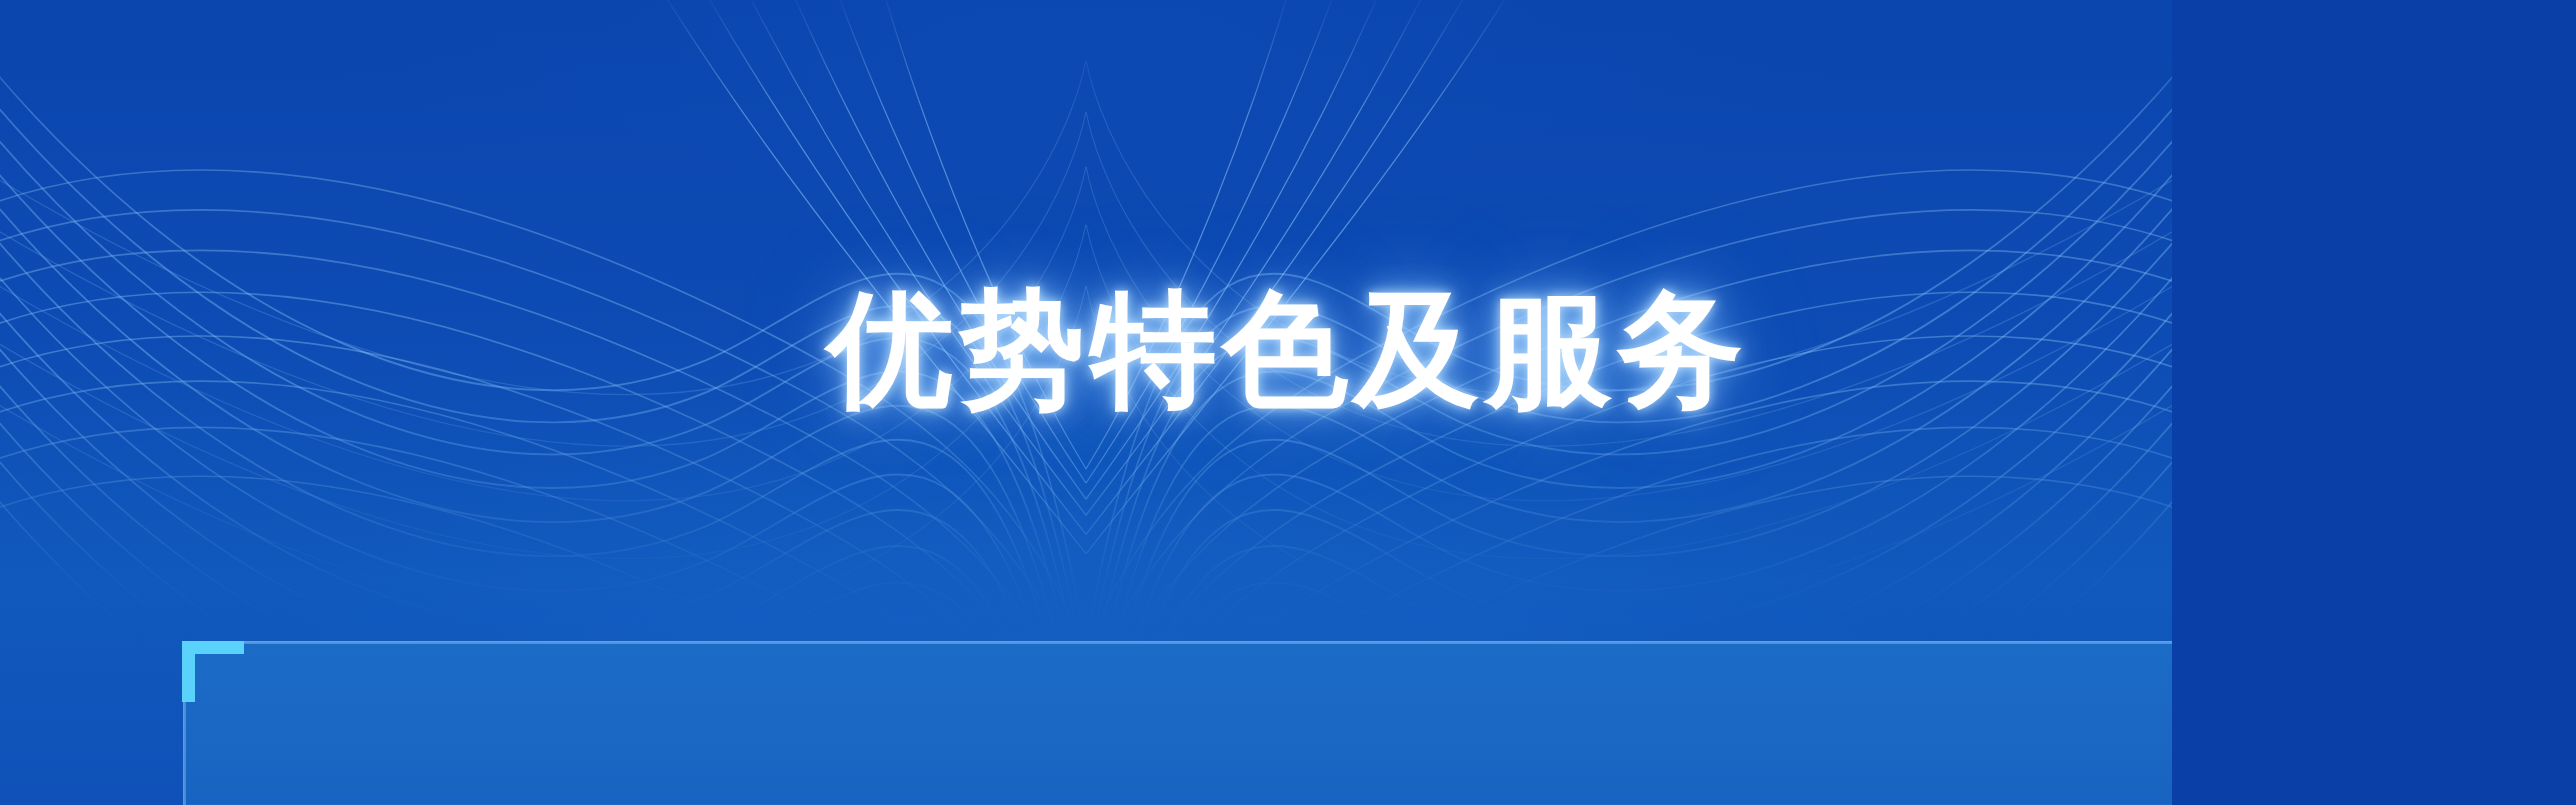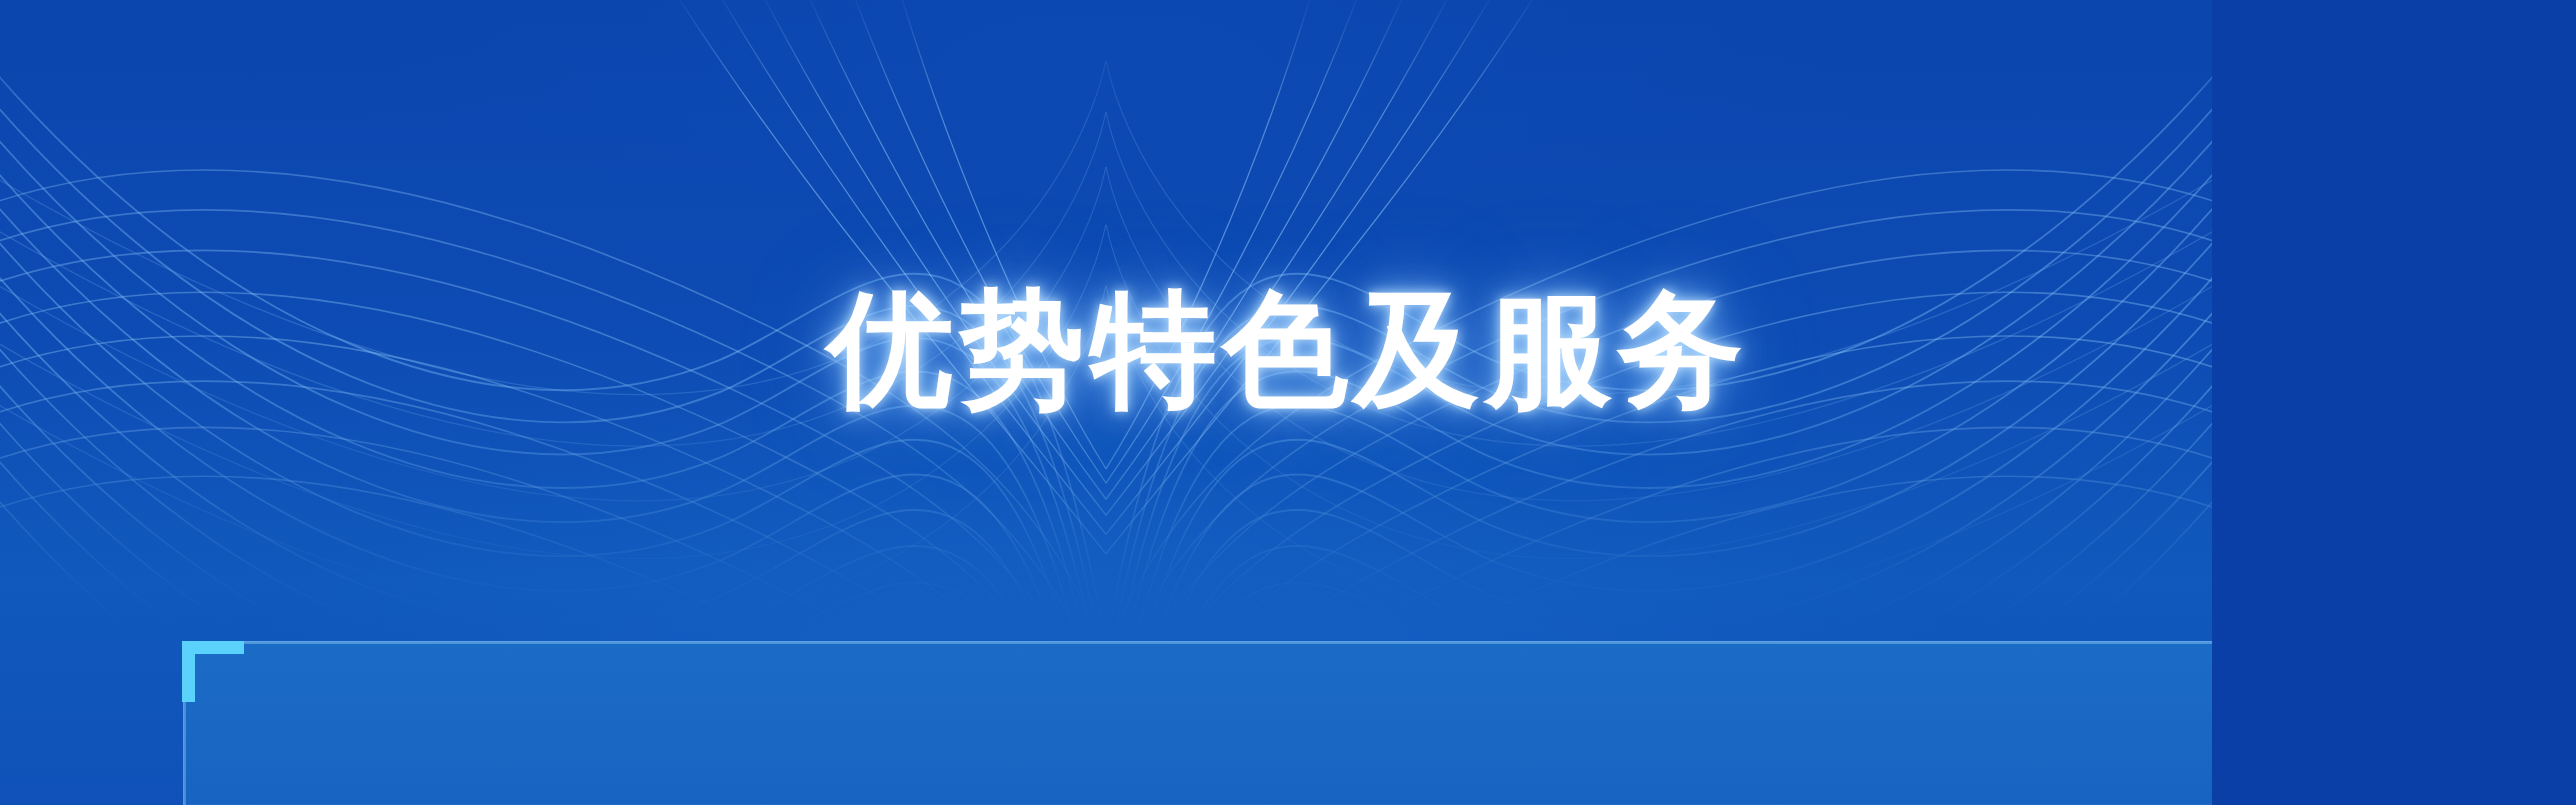--- a/index.html
+++ b/index.html
@@ -7,21 +7,20 @@
     padding: 0;
     background: #0a3fa8;
   }
   #banner {
     position: relative;
     width: 2172px;
     height: 805px;
     overflow: hidden;
     background: #0d4cb4;
     font-family: "Liberation Sans", "DejaVu Sans", sans-serif;
-    padding-left: 40px;
   }
 
   
   .bg-base {
     position: absolute;
     inset: 0;
     background:
       radial-gradient(ellipse 1416px 579px at 50% 90%, #1560c4 0%, rgba(21,96,196,0) 62%),
       radial-gradient(ellipse 1095px 451px at 50% 10%, #0c49b2 0%, rgba(12,73,178,0) 70%),
       linear-gradient(180deg, #0b45ae 0%, #0d4cb4 42%, #1159bd 72%, #0f51b8 100%);

